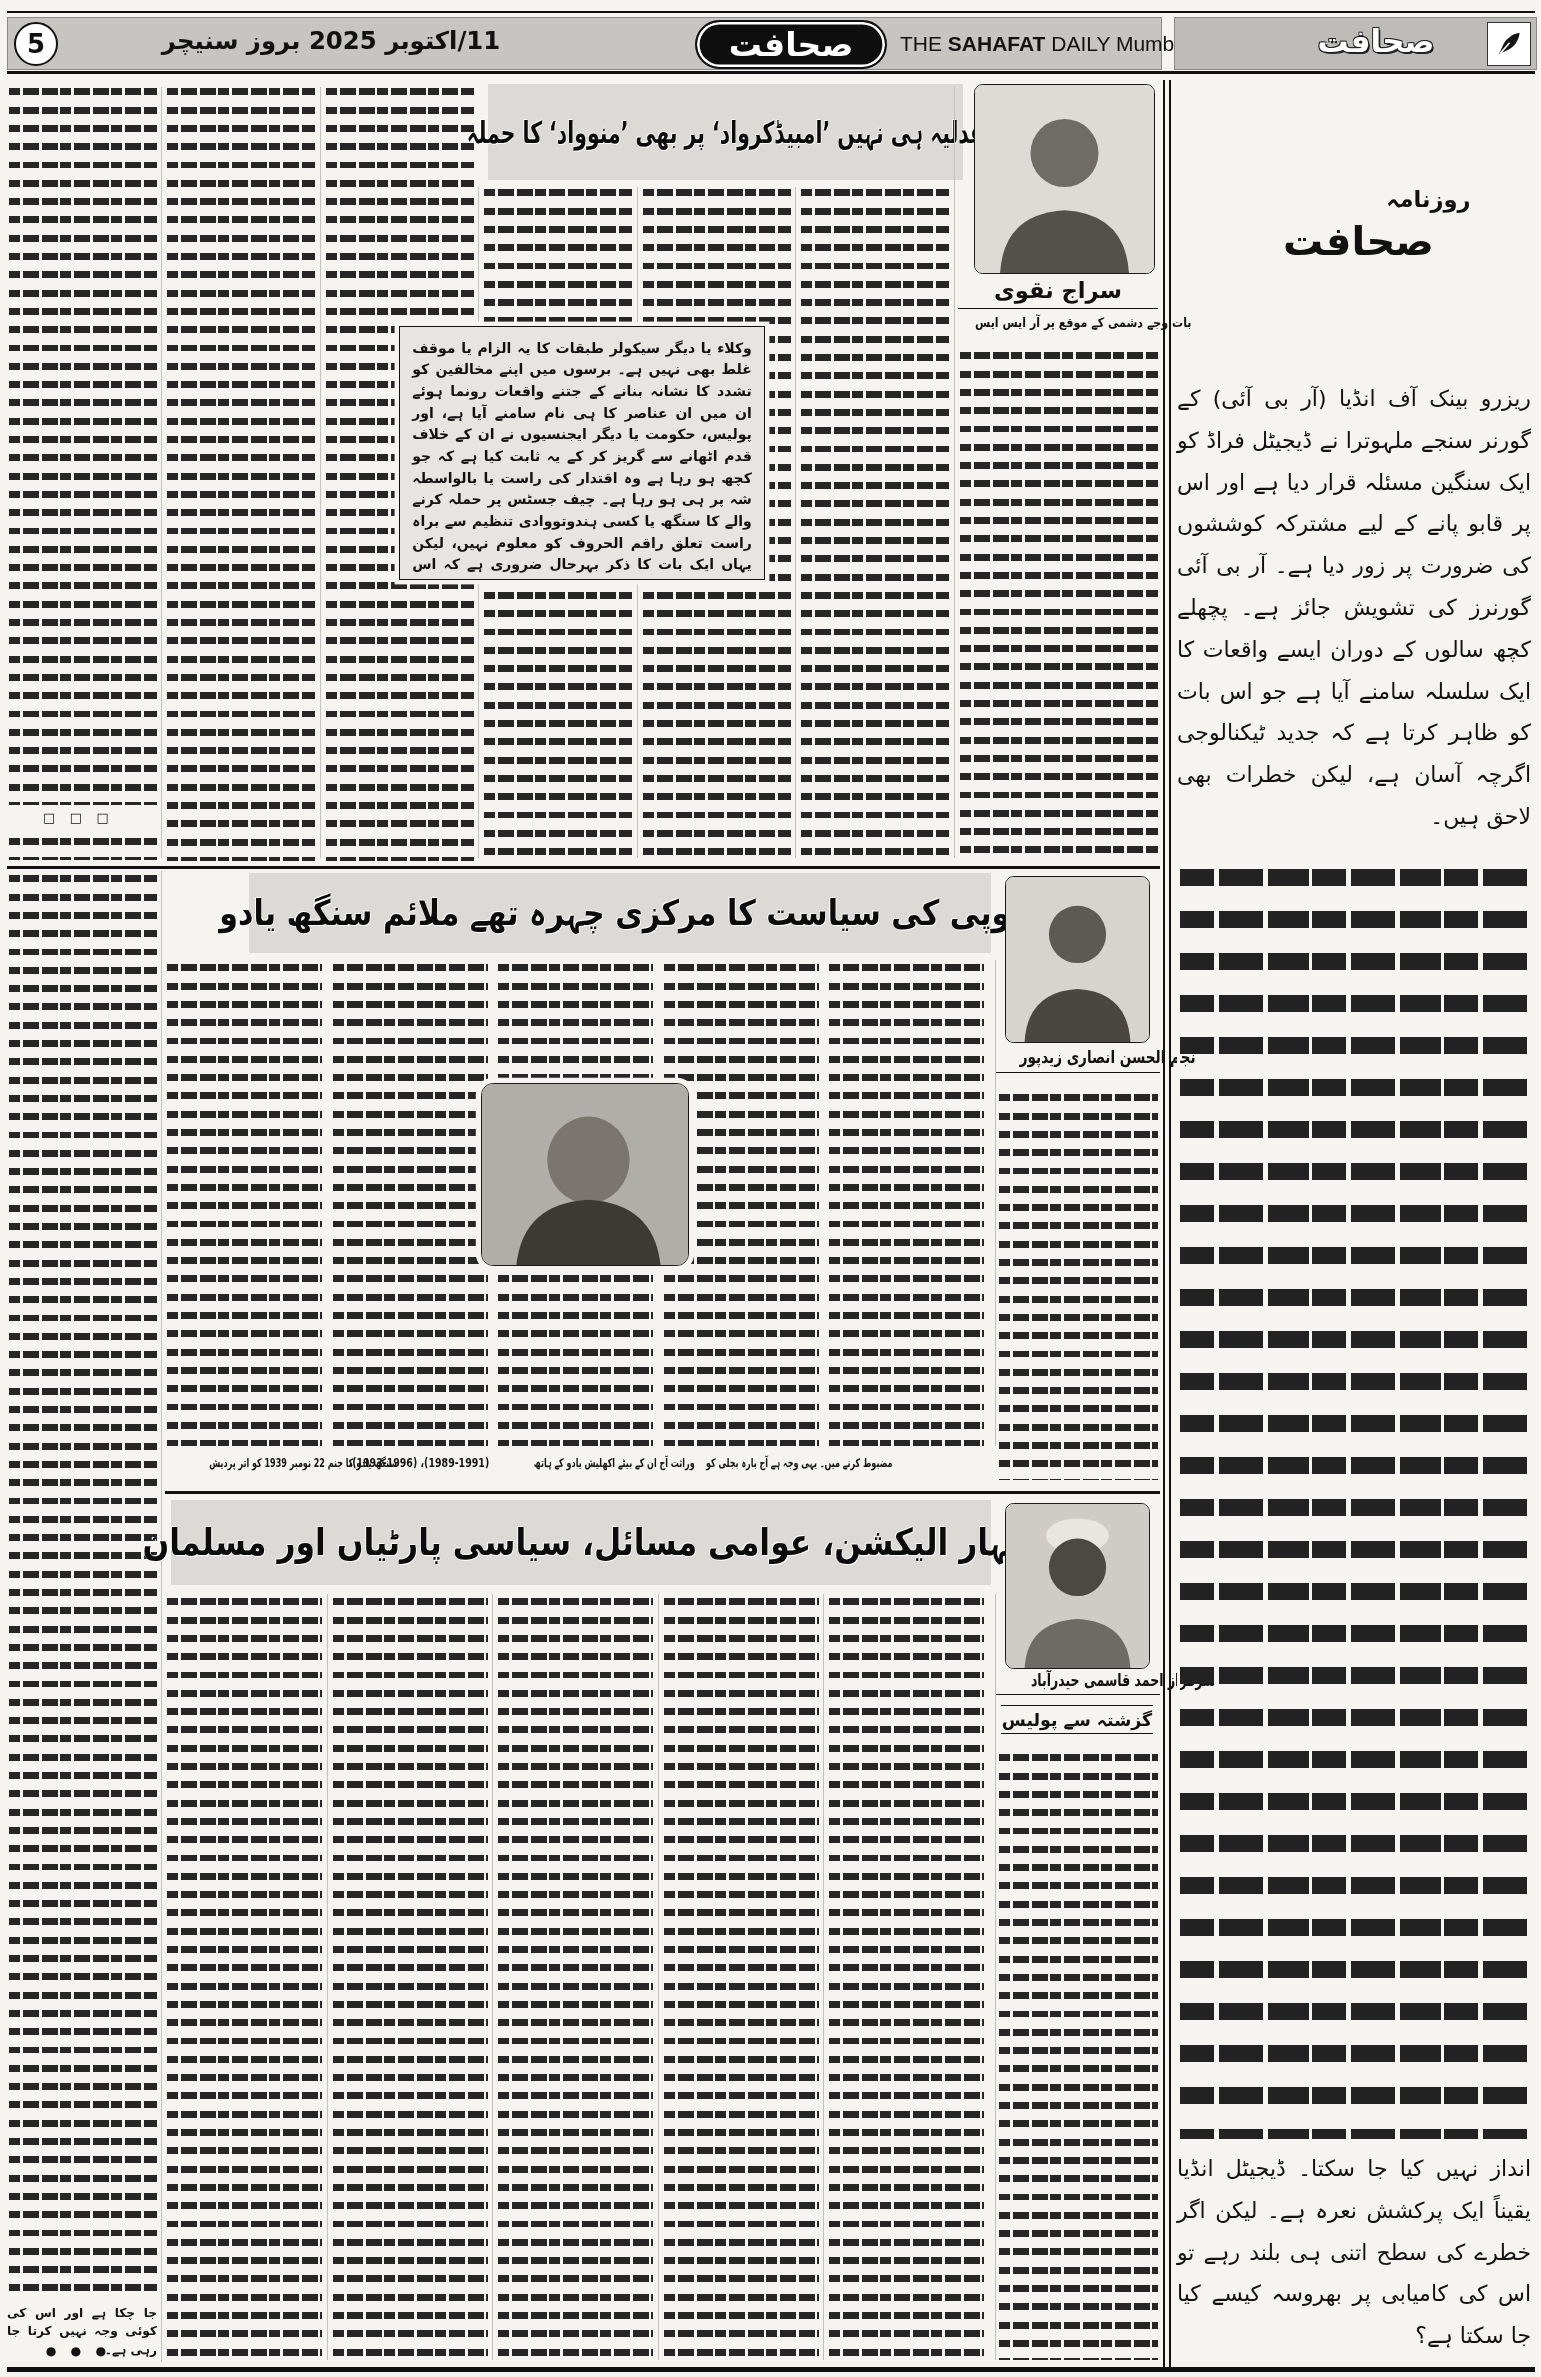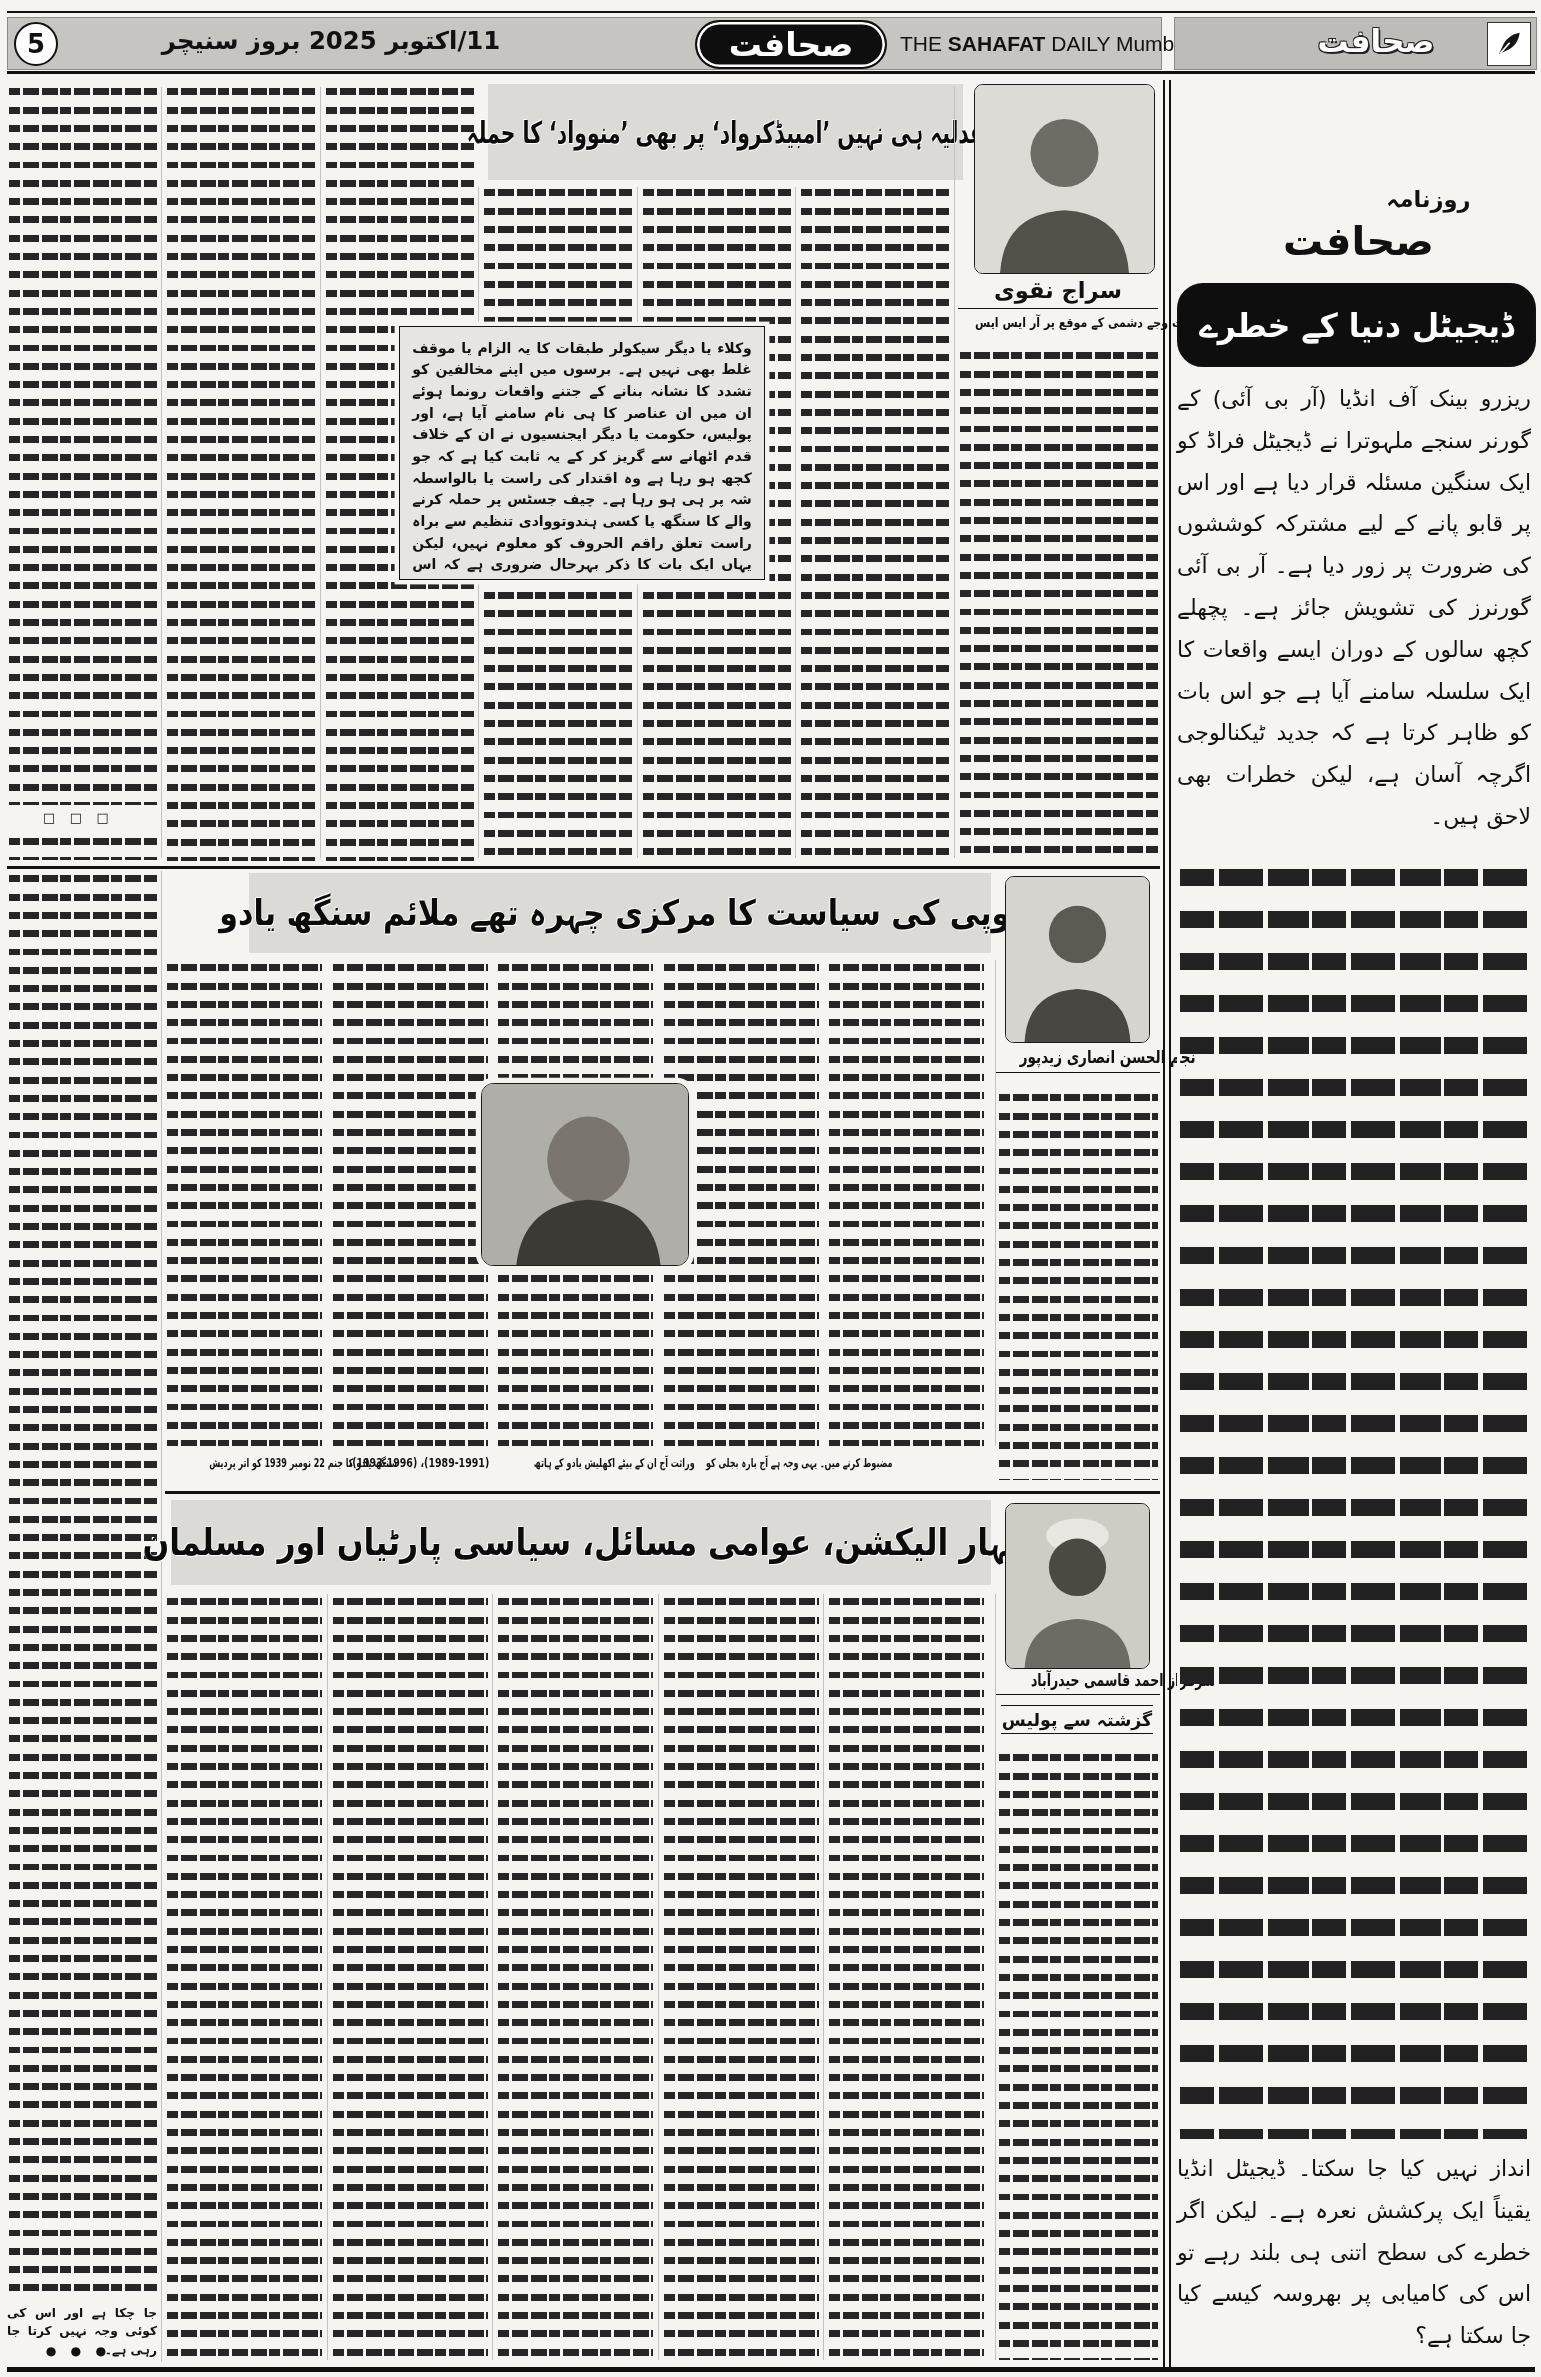--- a/index.html
+++ b/index.html
@@ -180,23 +180,20 @@
   <div class="sim" style="left:496px;top:1594px;width:157px;height:766px;"></div>
   <div class="sim" style="left:662px;top:1594px;width:157px;height:766px;"></div>
   <div class="sim" style="left:827px;top:1594px;width:157px;height:766px;"></div>
   <div class="vline" style="left:327px;top:1594px;height:766px;"></div>
   <div class="vline" style="left:492px;top:1594px;height:766px;"></div>
   <div class="vline" style="left:658px;top:1594px;height:766px;"></div>
   <div class="vline" style="left:823px;top:1594px;height:766px;"></div>
 
   <div class="abs rtl" style="left:1359px;top:186px;width:139px;font-size:22.6px;font-weight:bold;text-align:center;">روزنامہ</div>
   <div class="abs rtl" style="left:1254px;top:218px;width:209px;font-size:40px;font-weight:bold;text-align:center;">صحافت</div>
-  <div class="pill" style="left:1177px;top:283px;width:355px;height:80px;border-radius:26px;box-shadow:none;font-size:33px;">
-    <span class="rtl condense" style="--sx:.95;">ڈیجیٹل دنیا کے خطرے</span>
-  </div>
 
   <div class="abs rtl justext" style="left:1177px;top:378px;width:354px;font-size:22px;line-height:1.9;">ریزرو بینک آف انڈیا (آر بی آئی) کے گورنر سنجے ملہوترا نے ڈیجیٹل فراڈ کو ایک سنگین مسئلہ قرار دیا ہے اور اس پر قابو پانے کے لیے مشترکہ کوششوں کی ضرورت پر زور دیا ہے۔ آر بی آئی گورنرز کی تشویش جائز ہے۔ پچھلے کچھ سالوں کے دوران ایسے واقعات کا ایک سلسلہ سامنے آیا ہے جو اس بات کو ظاہر کرتا ہے کہ جدید ٹیکنالوجی اگرچہ آسان ہے، لیکن خطرات بھی لاحق ہیں۔</div>
   <div class="sim-lg" style="left:1177px;top:859px;width:354px;height:1280px;"></div>
   <div class="abs rtl justext" style="left:1177px;top:2148px;width:354px;font-size:22px;line-height:1.9;">انداز نہیں کیا جا سکتا۔ ڈیجیٹل انڈیا یقیناً ایک پرکشش نعرہ ہے۔ لیکن اگر خطرے کی سطح اتنی ہی بلند رہے تو اس کی کامیابی پر بھروسہ کیسے کیا جا سکتا ہے؟</div>
 
   <div class="rule" style="left:7px;top:2367px;width:1528px;height:5.2px;"></div>
 
 </div>
 
 

